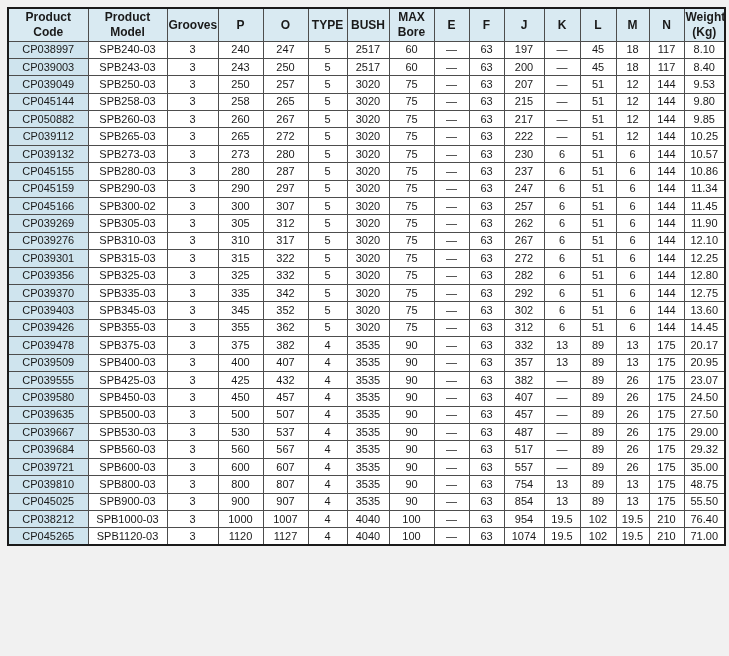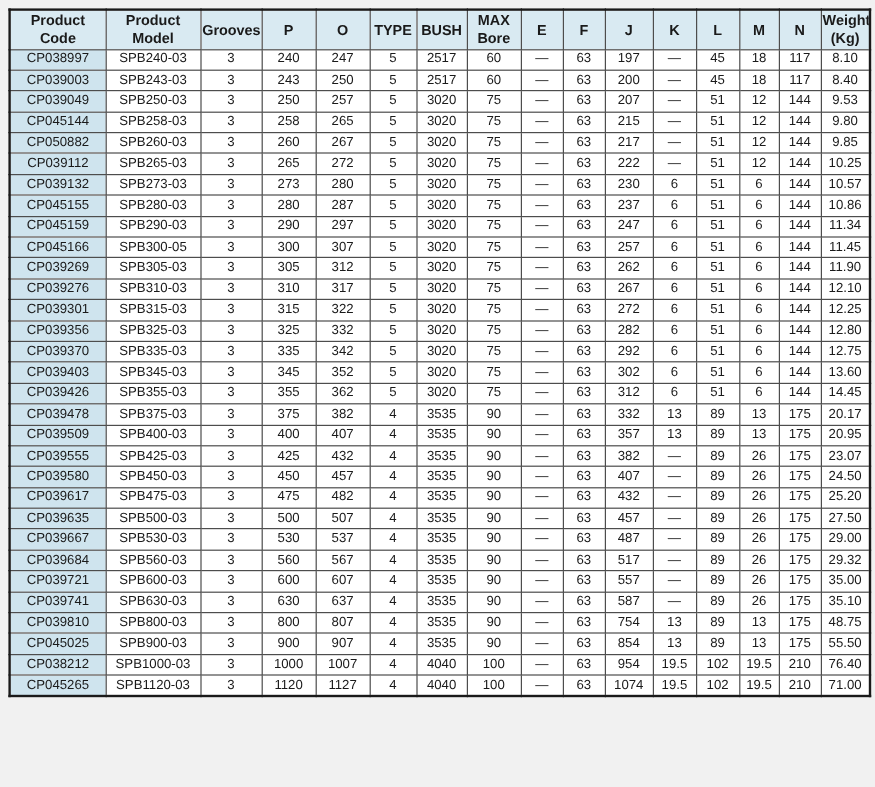--- a/index.html
+++ b/index.html
@@ -277,21 +277,21 @@
           <td>63</td>
           <td>247</td>
           <td>6</td>
           <td>51</td>
           <td>6</td>
           <td>144</td>
           <td>11.34</td>
         </tr>
         <tr>
           <td class="first-col">CP045166</td>
-          <td>SPB300-05</td>
+          <td>SPB300-02</td>
           <td>3</td>
           <td>300</td>
           <td>307</td>
           <td>5</td>
           <td>3020</td>
           <td>75</td>
           <td>—</td>
           <td>63</td>
           <td>257</td>
           <td>6</td>
@@ -492,38 +492,20 @@
           <td>—</td>
           <td>63</td>
           <td>407</td>
           <td>—</td>
           <td>89</td>
           <td>26</td>
           <td>175</td>
           <td>24.50</td>
         </tr>
         <tr>
-          <td class="first-col">CP039617</td>
-          <td>SPB475-03</td>
-          <td>3</td>
-          <td>475</td>
-          <td>482</td>
-          <td>4</td>
-          <td>3535</td>
-          <td>90</td>
-          <td>—</td>
-          <td>63</td>
-          <td>432</td>
-          <td>—</td>
-          <td>89</td>
-          <td>26</td>
-          <td>175</td>
-          <td>25.20</td>
-        </tr>
-        <tr>
           <td class="first-col">CP039635</td>
           <td>SPB500-03</td>
           <td>3</td>
           <td>500</td>
           <td>507</td>
           <td>4</td>
           <td>3535</td>
           <td>90</td>
           <td>—</td>
           <td>63</td>
@@ -580,38 +562,20 @@
           <td>3535</td>
           <td>90</td>
           <td>—</td>
           <td>63</td>
           <td>557</td>
           <td>—</td>
           <td>89</td>
           <td>26</td>
           <td>175</td>
           <td>35.00</td>
-        </tr>
-        <tr>
-          <td class="first-col">CP039741</td>
-          <td>SPB630-03</td>
-          <td>3</td>
-          <td>630</td>
-          <td>637</td>
-          <td>4</td>
-          <td>3535</td>
-          <td>90</td>
-          <td>—</td>
-          <td>63</td>
-          <td>587</td>
-          <td>—</td>
-          <td>89</td>
-          <td>26</td>
-          <td>175</td>
-          <td>35.10</td>
         </tr>
         <tr>
           <td class="first-col">CP039810</td>
           <td>SPB800-03</td>
           <td>3</td>
           <td>800</td>
           <td>807</td>
           <td>4</td>
           <td>3535</td>
           <td>90</td>

